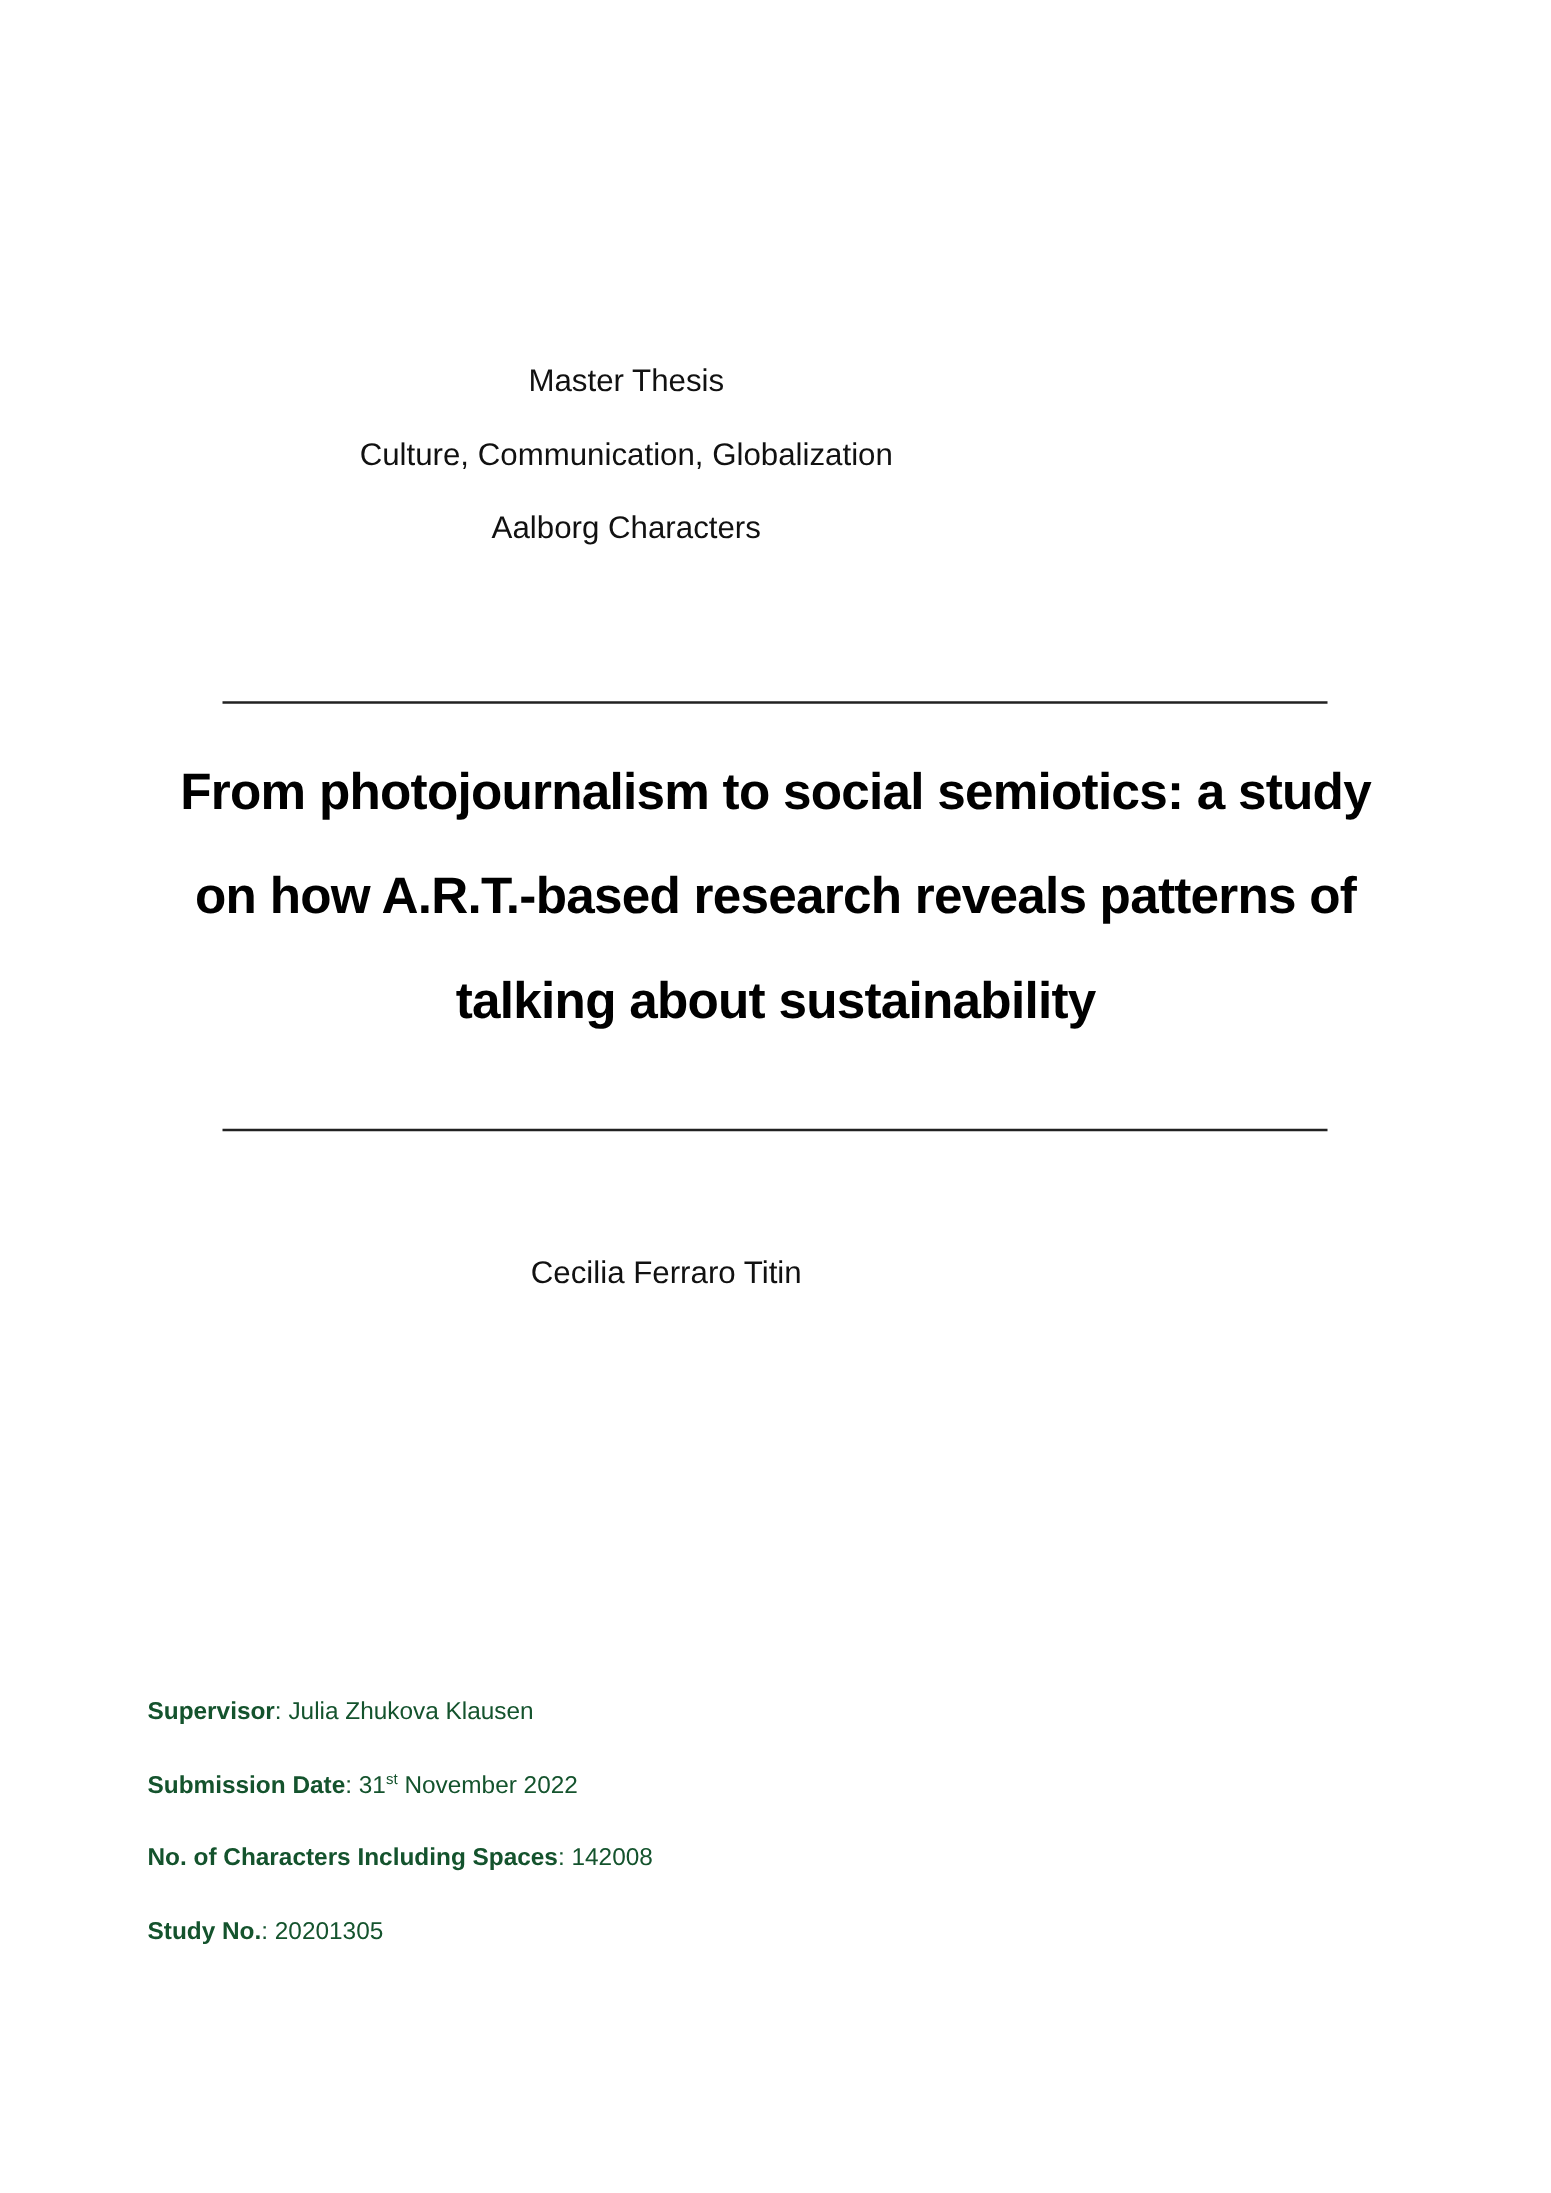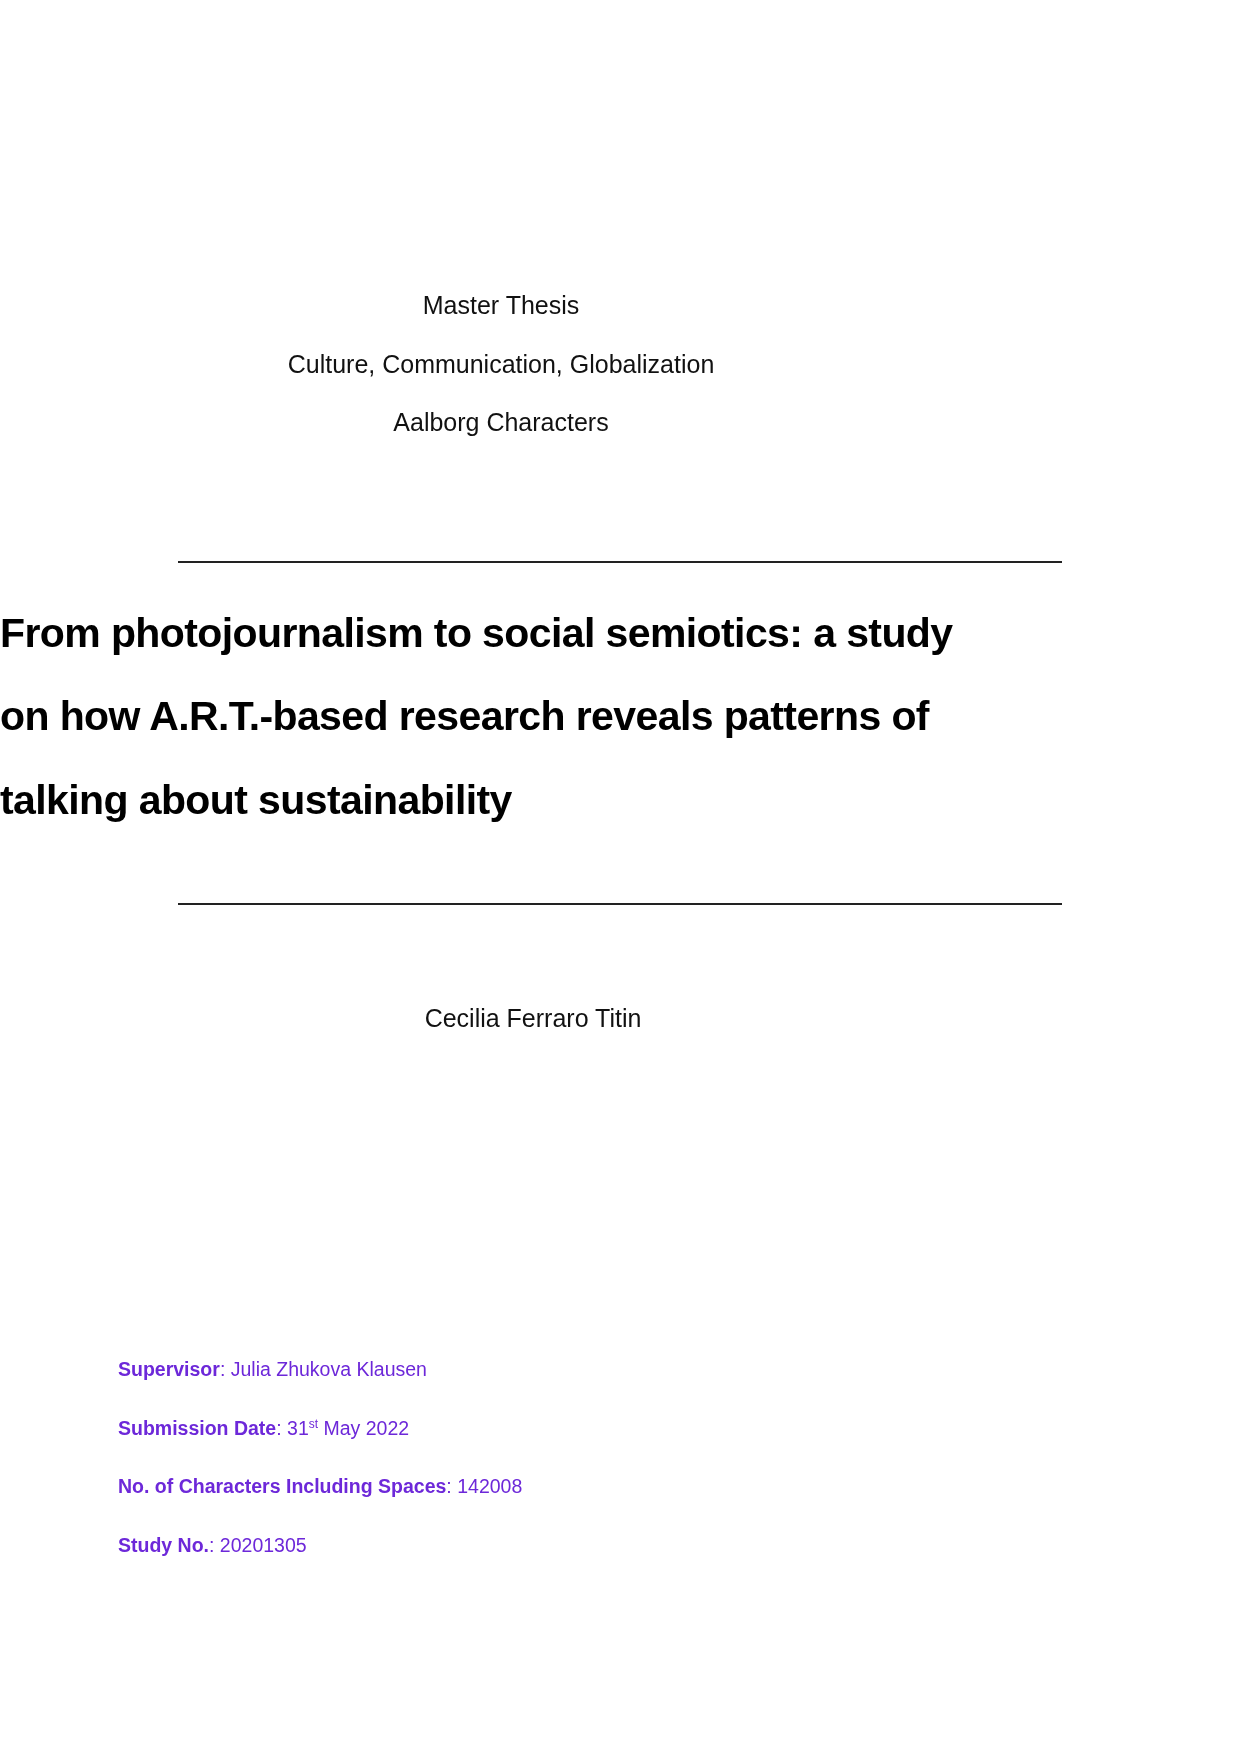--- a/index.html
+++ b/index.html
@@ -28,33 +28,33 @@
       position: absolute;
       left: 178px;
       width: 884px;
       height: 0;
       border-top: 2px solid #222;
     }
     .title-line {
       position: absolute;
       left: 0;
       width: 1241px;
-      text-align: left;
+      text-align: center;
       font-size: 41px;
       line-height: 50px;
       font-weight: bold;
       letter-spacing: -0.6px;
       color: #000;
     }
     .detail {
       position: absolute;
       left: 118px;
       font-size: 19.5px;
       line-height: 24px;
-      color: #6d28d9;
+      color: #14532d;
       white-space: nowrap;
     }
     .detail .lbl { font-weight: bold; }
     .detail sup { font-size: 12px; line-height: 0; vertical-align: 7px; }
   </style>
 </head>
 <body>
 
 <div>
 
@@ -70,21 +70,21 @@
 
   <div class="rule" style="top:903px;"></div>
 
   <div class="center-line" style="top:1003px;padding-left:32px;">Cecilia Ferraro Titin</div>
 
   <div class="detail" style="top:1357px;">
     <span class="lbl">Supervisor</span><span>: </span><span>Julia Zhukova Klausen</span>
   </div>
 
   <div class="detail" style="top:1416px;">
-    <span class="lbl">Submission Date</span><span>: </span><span>31</span><sup>st</sup><span> May 2022</span>
+    <span class="lbl">Submission Date</span><span>: </span><span>31</span><sup>st</sup><span> November 2022</span>
   </div>
 
   <div class="detail" style="top:1474px;">
     <span class="lbl">No. of Characters Including Spaces</span><span>: </span><span>142008</span>
   </div>
 
   <div class="detail" style="top:1533px;">
     <span class="lbl">Study No.</span><span>: </span><span>20201305</span>
   </div>
 

